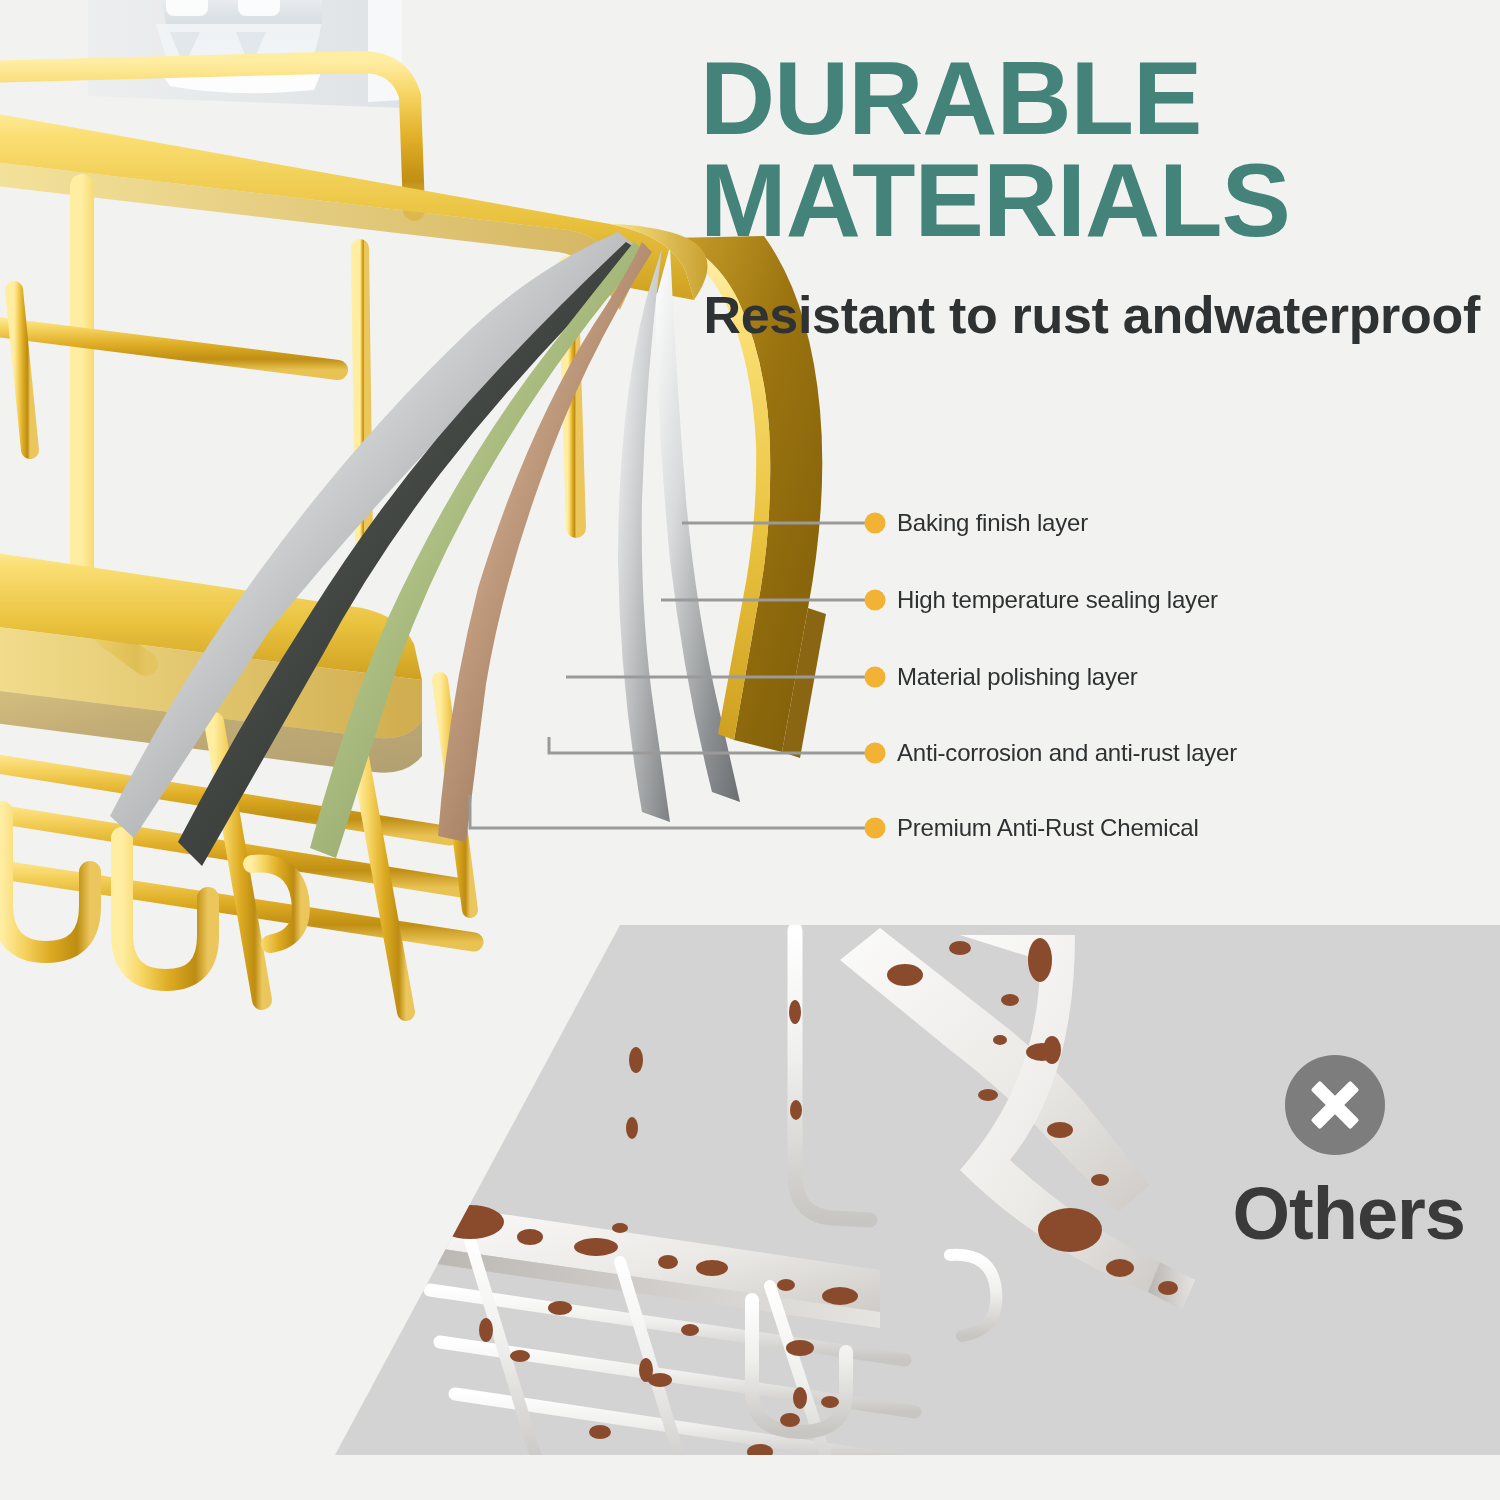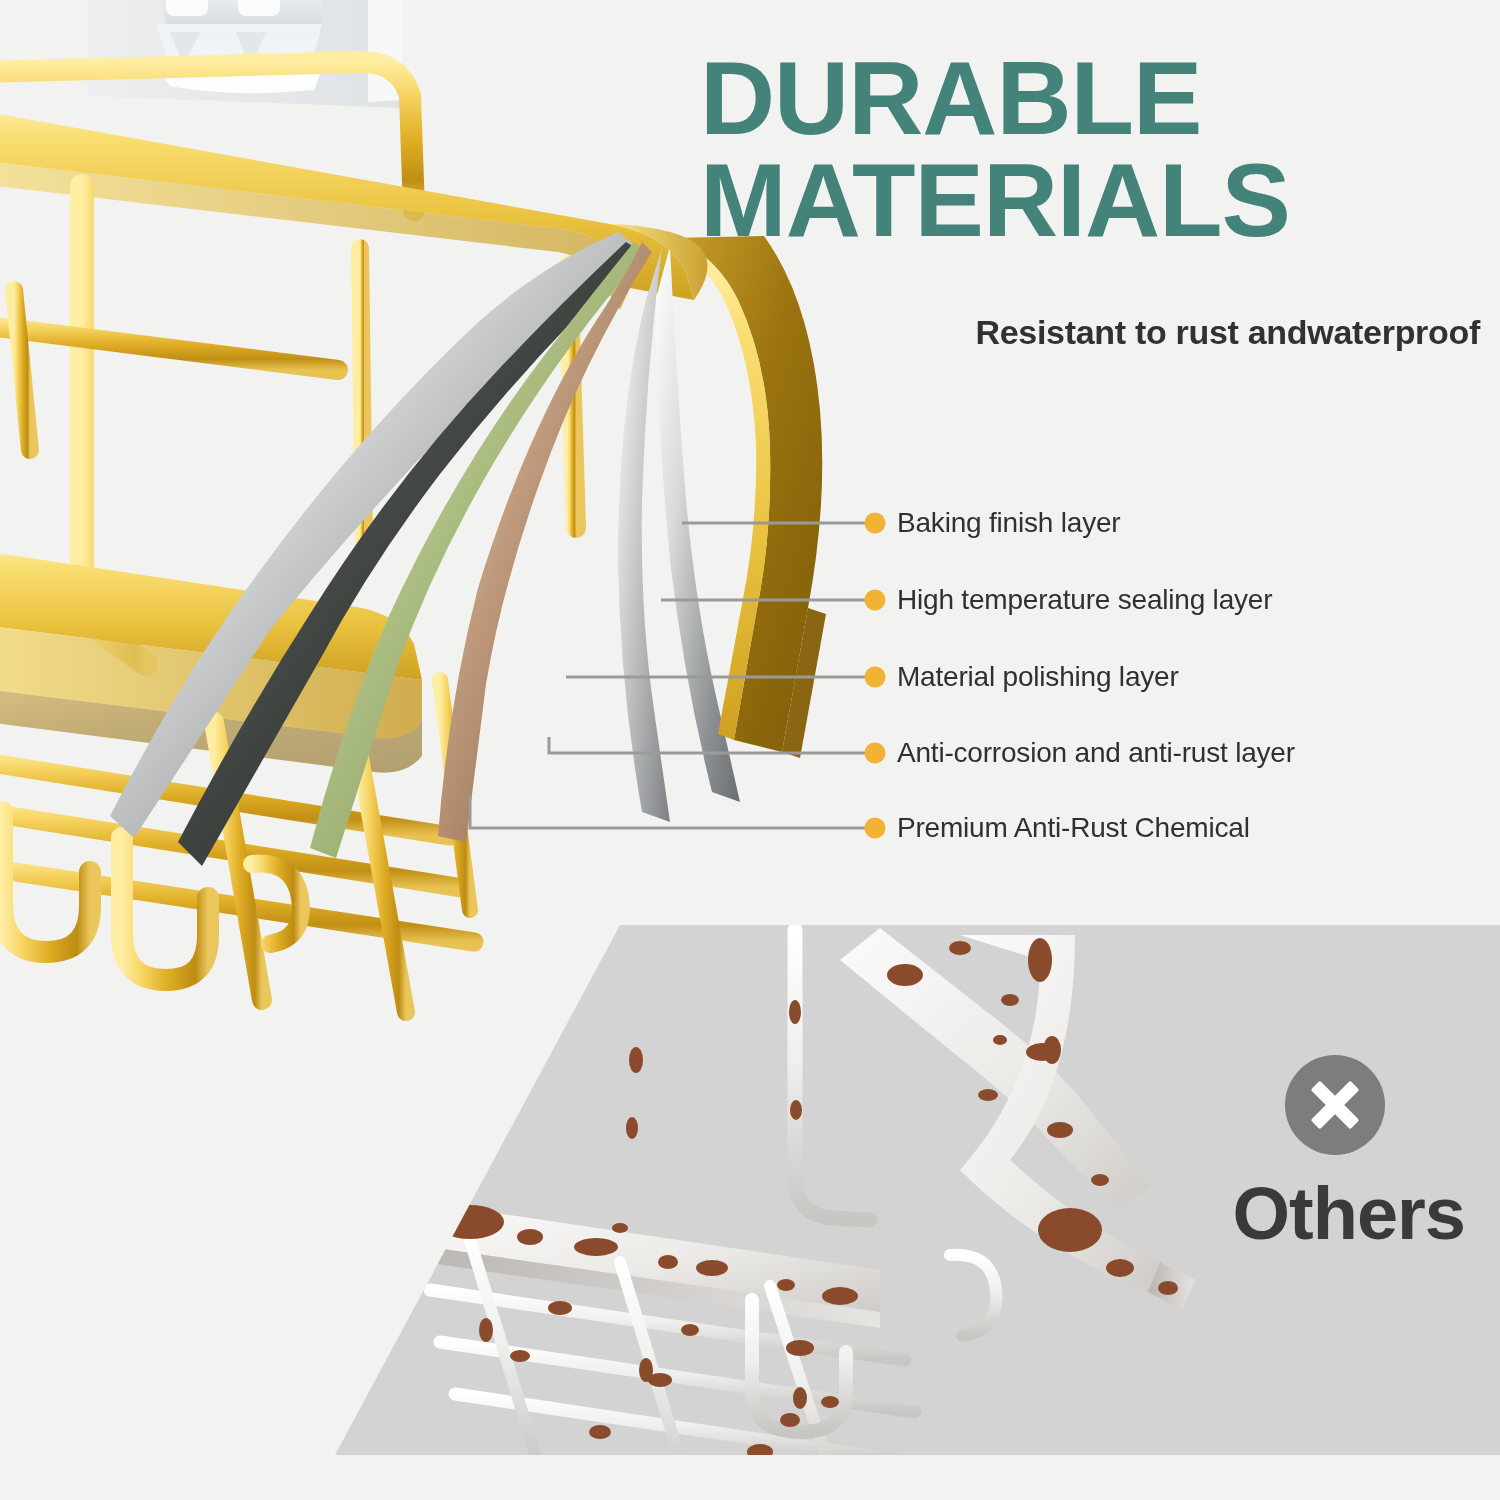--- a/index.html
+++ b/index.html
@@ -32,41 +32,40 @@
     letter-spacing: -1px;
     color: #44837a;
     white-space: nowrap;
   }
   #subtitle {
     position: absolute;
     left: 620px;
     top: 285px;
     width: 860px;
     text-align: right;
-    font-size: 34px;
+    font-size: 52px;
     font-weight: bold;
     color: #2f3233;
     letter-spacing: -0.3px;
     white-space: nowrap;
-    margin-top: 28px;
   }
 
   
   #callouts {
     position: absolute;
     left: 0;
     top: 0;
     width: 1500px;
     height: 1500px;
     pointer-events: none;
   }
   .callout-label {
     position: absolute;
     left: 897px;
-    font-size: 28px;
+    font-size: 24px;
     color: #2e3132;
     white-space: nowrap;
     letter-spacing: -0.2px;
     transform: translateY(-50%);
   }
   .callout-dot {
     position: absolute;
     width: 21px;
     height: 21px;
     border-radius: 50%;

